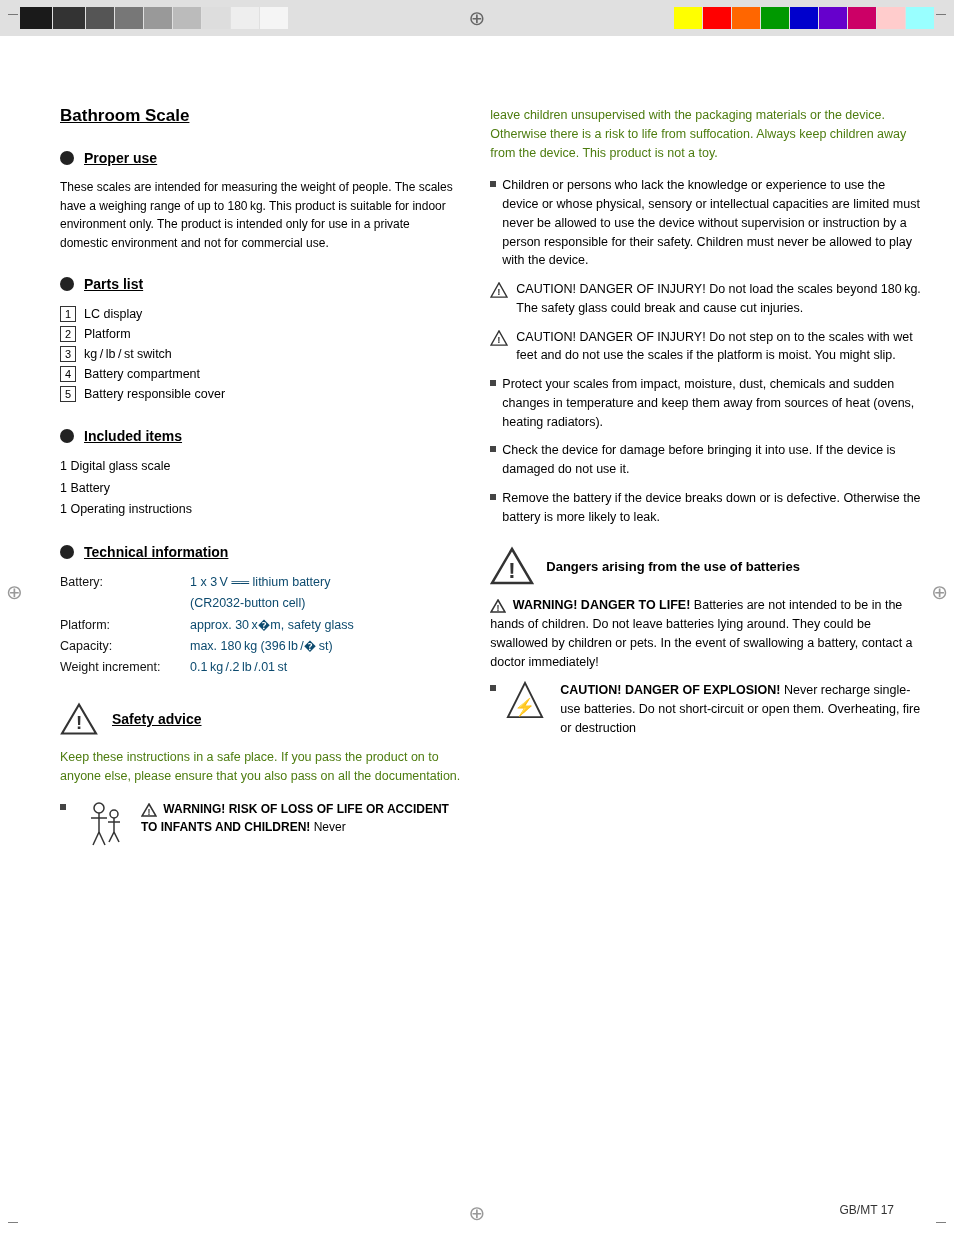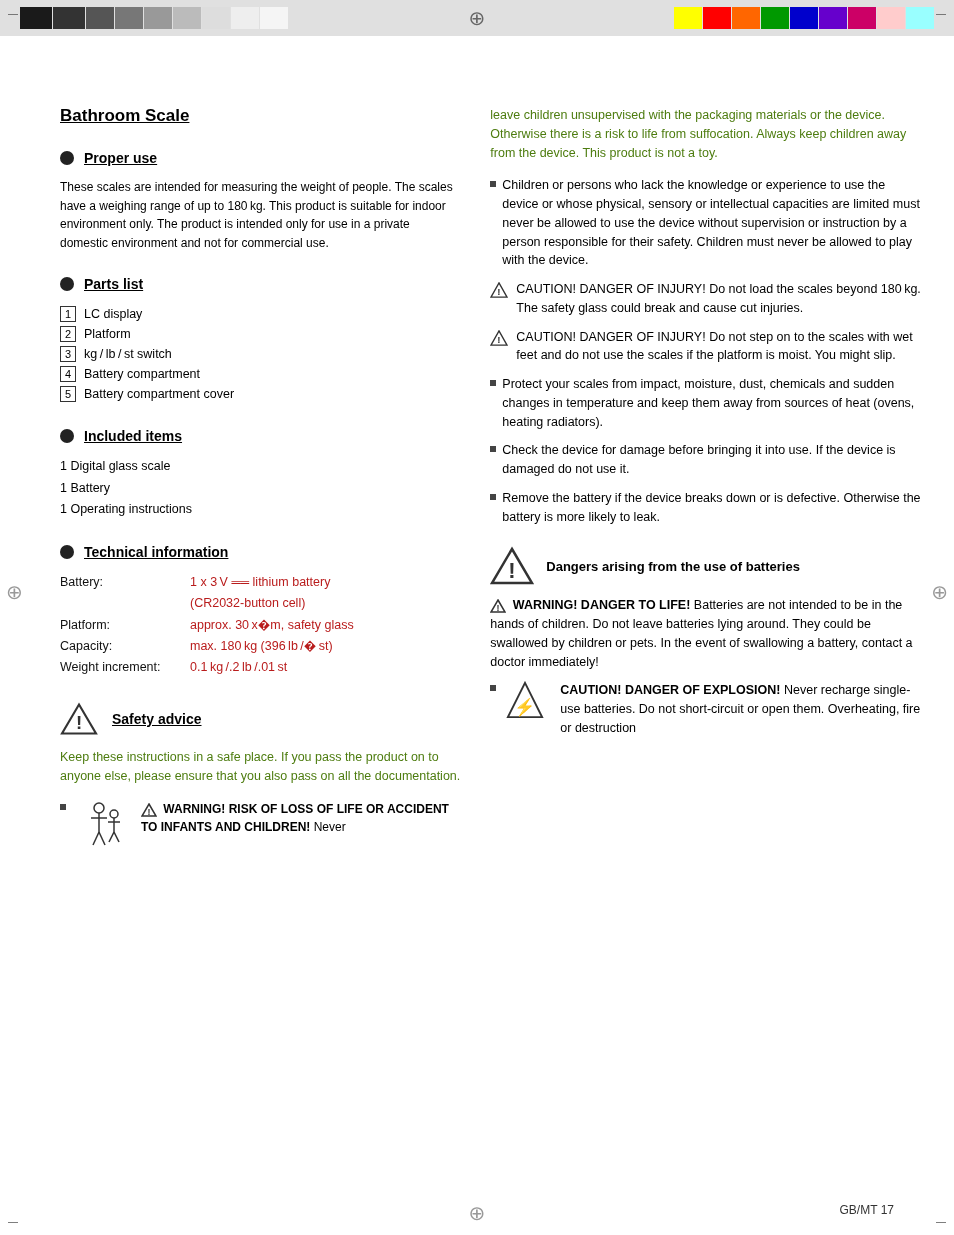--- a/index.html
+++ b/index.html
@@ -123,21 +123,21 @@
       display: flex;
       font-size: 12.5px;
       line-height: 1.7;
     }
     .tech-label {
       width: 130px;
       flex-shrink: 0;
       color: #111;
     }
     .tech-value {
-      color: #b91c1c;
+      color: #0c4a6e;
     }
 
     
     .safety-heading {
       display: flex;
       align-items: center;
       gap: 14px;
       margin-bottom: 12px;
     }
     .warning-triangle {
@@ -353,21 +353,21 @@
           <li class="parts-list-item">
             <span class="part-num">3</span>
             <span>kg / lb / st switch</span>
           </li>
           <li class="parts-list-item">
             <span class="part-num">4</span>
             <span>Battery compartment</span>
           </li>
           <li class="parts-list-item">
             <span class="part-num">5</span>
-            <span>Battery compartment cover</span>
+            <span>Battery responsible cover</span>
           </li>
         </ul>
       </div>
 
       <div class="section">
         <div class="section-heading">
           <span class="bullet-circle"></span>
           <span>Included items</span>
         </div>
         <ul class="included-list">

